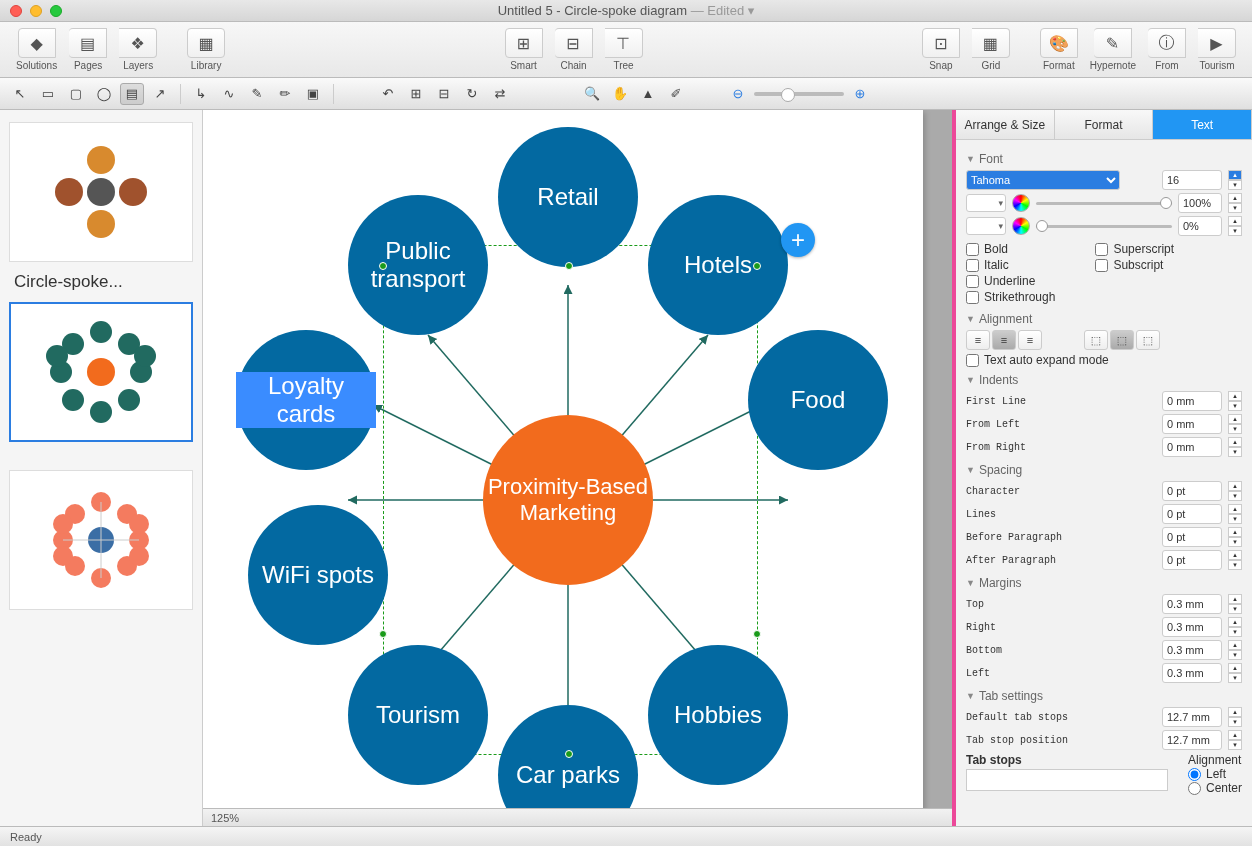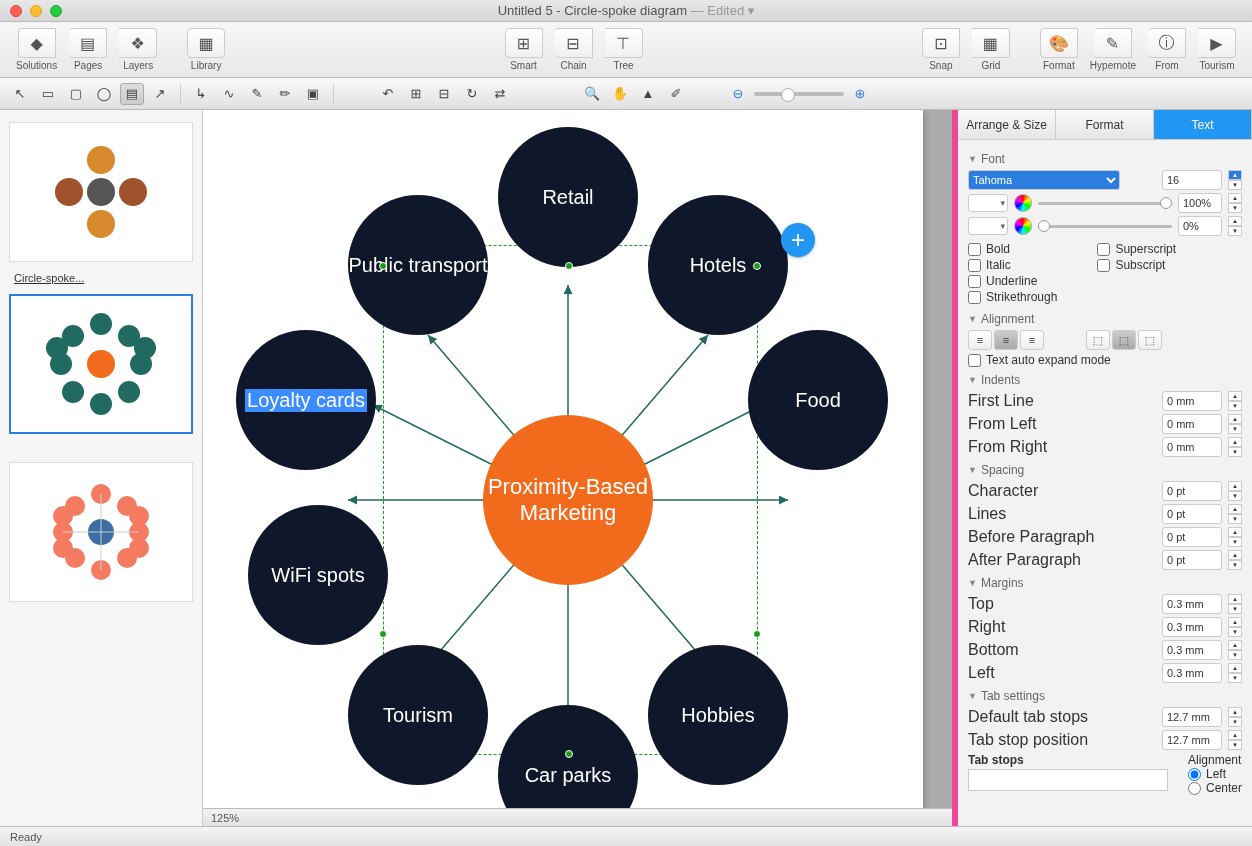--- a/index.html
+++ b/index.html
@@ -31,47 +31,47 @@
 .tool-btn.sel { background: linear-gradient(#ddd,#ccc); border-color: #aaa; }
 .tool-sep { width: 1px; height: 20px; background: #ccc; margin: 0 4px; }
 .zoom-slider { width: 90px; height: 4px; background: #bbb; border-radius: 2px; position: relative; }
 .zoom-slider::after { content:''; position:absolute; left:30%; top:-4px; width:12px; height:12px; border-radius:50%; background:#fff; border:1px solid #aaa; }
 
 
 .main { display: flex; height: calc(846px - 22px - 56px - 32px - 20px); }
 .sidebar { width: 203px; background: #f5f5f5; border-right: 1px solid #ccc; overflow-y: auto; padding: 6px; }
 .thumb { width: 184px; height: 140px; background: #fff; border: 1px solid #ddd; margin: 6px auto; position: relative; display:flex; align-items:center; justify-content:center; }
 .thumb.selected { border: 2px solid #2b7de1; }
-.thumb-label { font-size: 11px; color: #333; padding: 4px 8px; text-decoration: underline; }
+.thumb-label { font-size: 17px; color: #333; padding: 4px 8px; }
 
 
 .canvas-wrap { flex: 1; background: #aaa; position: relative; display:flex; flex-direction:column; }
 .canvas-area { flex:1; background:#aaa; display:flex; align-items:flex-start; justify-content:flex-start; overflow:hidden; padding: 0 0 0 0; }
 .page { width: 720px; height: 760px; background: #fff; margin: 0 0 0 0; position: relative; box-shadow: 2px 2px 6px rgba(0,0,0,0.2); }
 .canvas-footer { height: 18px; background: linear-gradient(#f2f2f2,#e2e2e2); border-top: 1px solid #bbb; display:flex; align-items:center; padding:0 8px; font-size:11px; color:#555; }
 
 
 .center-node { position:absolute; width:170px; height:170px; border-radius:50%; background:#f26b1d; color:#fff; display:flex; align-items:center; justify-content:center; text-align:center; font-size:22px; left:280px; top:305px; }
-.spoke { position:absolute; width:140px; height:140px; border-radius:50%; background:#0f172a; color:#fff; display:flex; align-items:center; justify-content:center; text-align:center; font-size:20px; }
+.spoke { position:absolute; width:140px; height:140px; border-radius:50%; background:#0369a1; color:#fff; display:flex; align-items:center; justify-content:center; text-align:center; font-size:24px; }
 .spoke .selhl { background:#3a8cff; color:#fff; padding:0 2px; }
 .sel-marker { position:absolute; width:8px; height:8px; background:#1a9b1a; border-radius:50%; border:1px solid #fff; }
 .add-btn { position:absolute; width:34px; height:34px; border-radius:50%; background:#2196f3; color:#fff; font-size:24px; display:flex; align-items:center; justify-content:center; box-shadow:0 1px 3px rgba(0,0,0,0.3); }
 svg.arrows { position:absolute; inset:0; width:100%; height:100%; pointer-events:none; }
 .selbox { position:absolute; border:1px dashed #1a9b1a; }
 
 
-.rpanel { width: 300px; background: #f2f2f2; border-left:6px solid #ec4899; display:flex; flex-direction:column; font-size:12px; }
+.rpanel { width: 300px; background: #f2f2f2; border-left:4px solid #ec4899; display:flex; flex-direction:column; font-size:12px; }
 .rtabs { display:flex; height:30px; border-bottom:1px solid #ccc; }
 .rtab { flex:1; display:flex; align-items:center; justify-content:center; background:linear-gradient(#f8f8f8,#e6e6e6); border-right:1px solid #ccc; }
 .rtab.active { background:#2196f3; color:#fff; }
 .rbody { flex:1; overflow-y:auto; padding: 6px 10px; }
 .sect-hdr { display:flex; align-items:center; gap:4px; color:#666; font-size:12px; margin: 6px 0 4px; }
 .sect-hdr::before { content:'▼'; font-size:9px; color:#888; }
 .row { display:flex; align-items:center; gap:6px; margin:3px 0; }
-.row label { flex:1; font-size:16px; }
+.row label { flex:1; font-size:10px;font-family:Liberation Mono, monospace; }
 .num-input { width:60px; height:20px; border:1px solid #ccc; border-radius:3px; background:#fff; display:flex; align-items:center; padding:0 4px; font-size:11px; }
 .stepper { width:14px; height:20px; display:flex; flex-direction:column; }
 .stepper span { flex:1; font-size:7px; display:flex; align-items:center; justify-content:center; border:1px solid #ccc; background:#fff; }
 select.sel { border:1px solid #ccc; border-radius:3px; height:20px; font-size:11px; background:#fff; }
 .colorbtn { width:40px; height:18px; border:1px solid #ccc; background:#fff; border-radius:3px; display:flex; align-items:center; justify-content:flex-end; padding-right:2px; }
 .colorbtn::after { content:'▾'; font-size:9px; color:#666; }
 .colorwheel { width:18px; height:18px; border-radius:50%; background: conic-gradient(red,yellow,lime,cyan,blue,magenta,red); border:1px solid #aaa; }
 .chk { display:flex; align-items:center; gap:5px; font-size:12px; margin:2px 0; }
 .chk input { width:13px; height:13px; }
 .align-btns { display:flex; gap:2px; }

